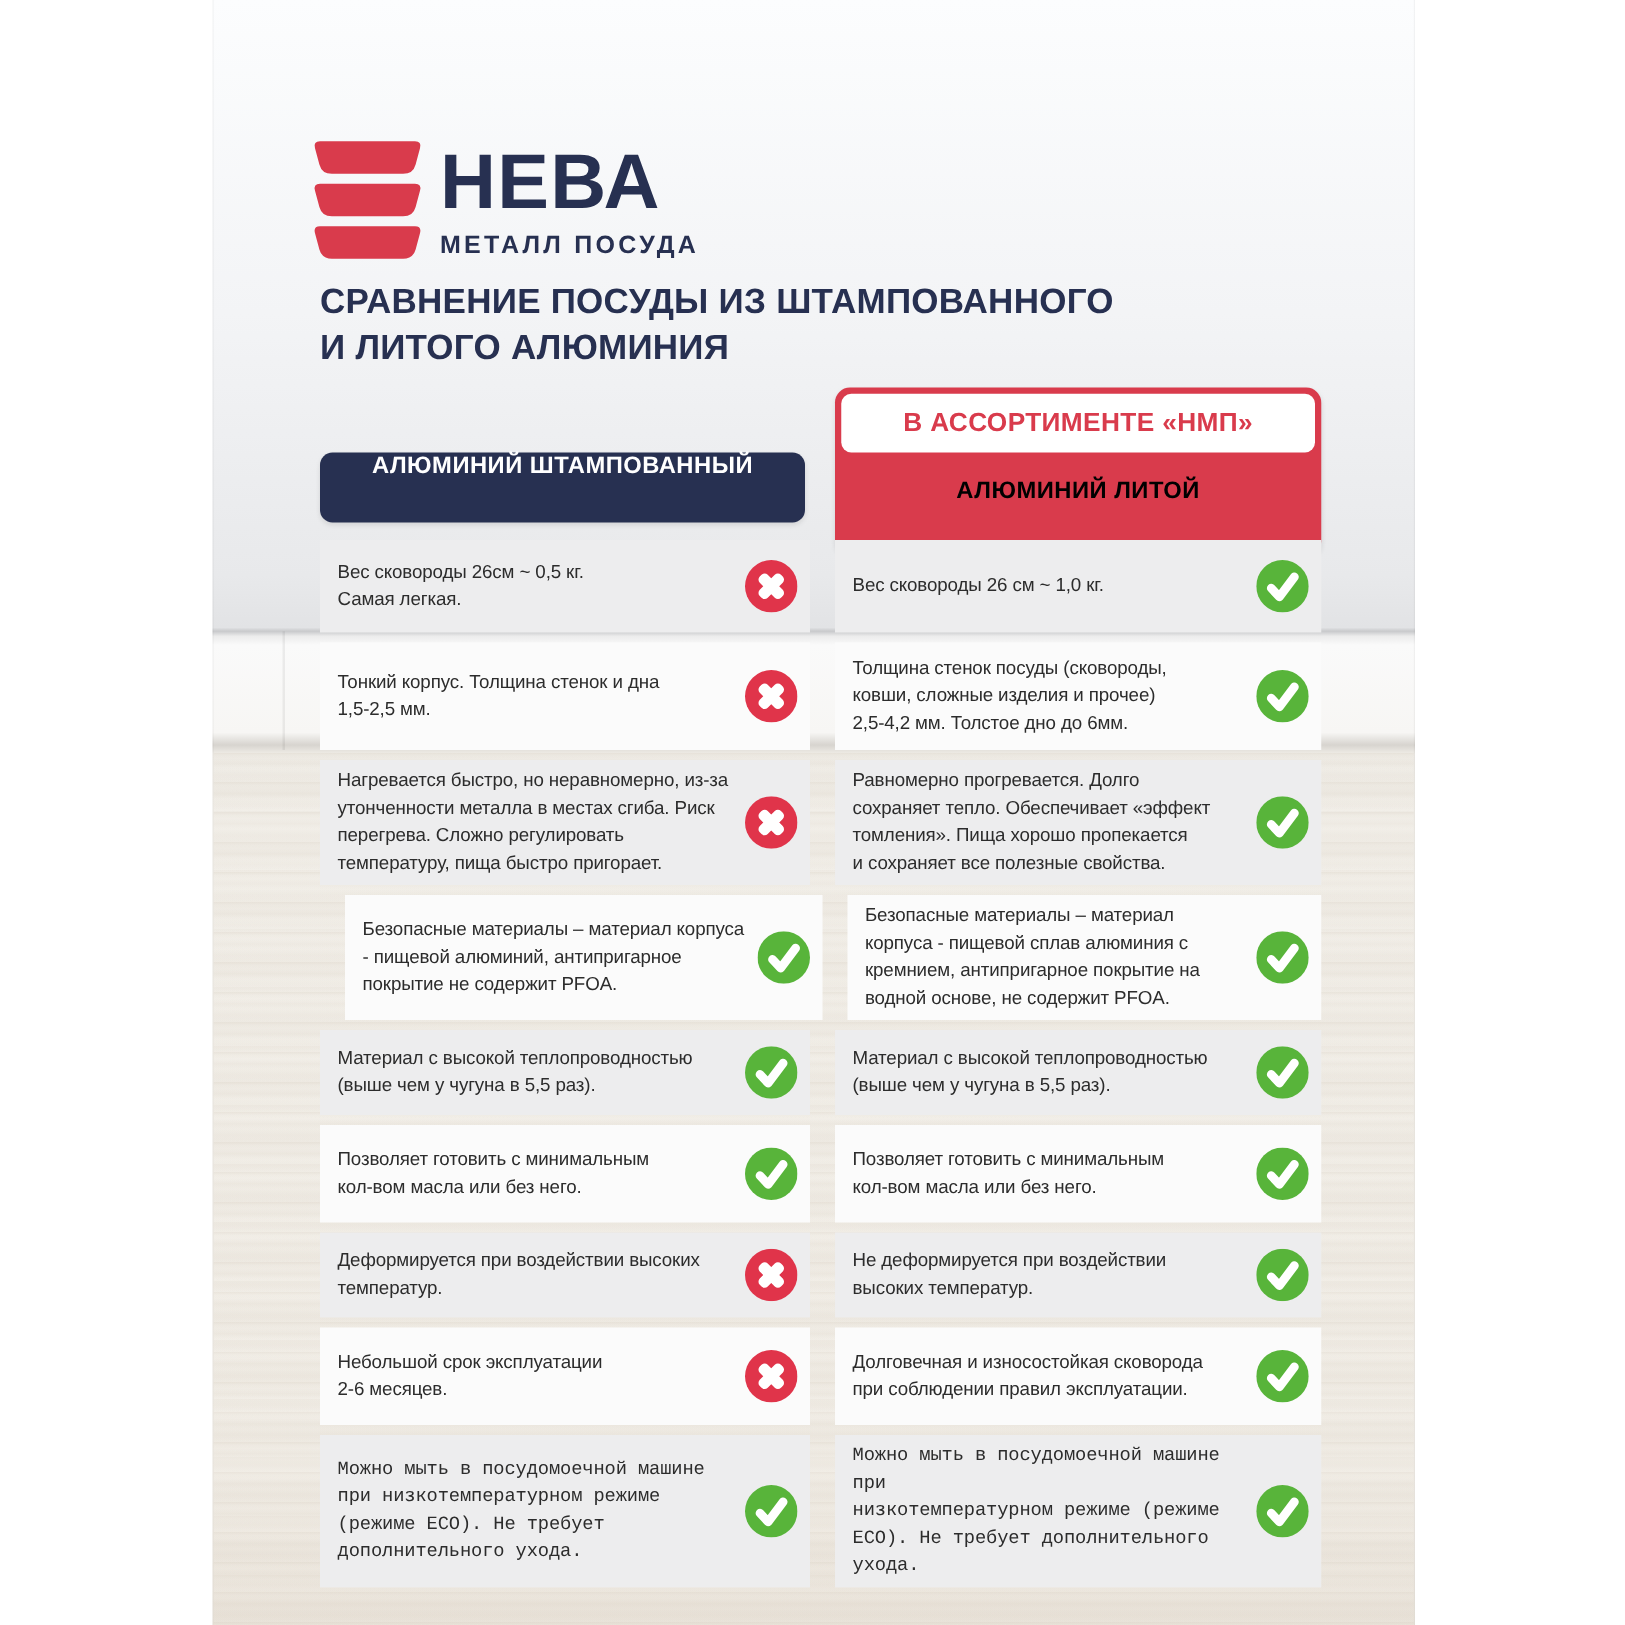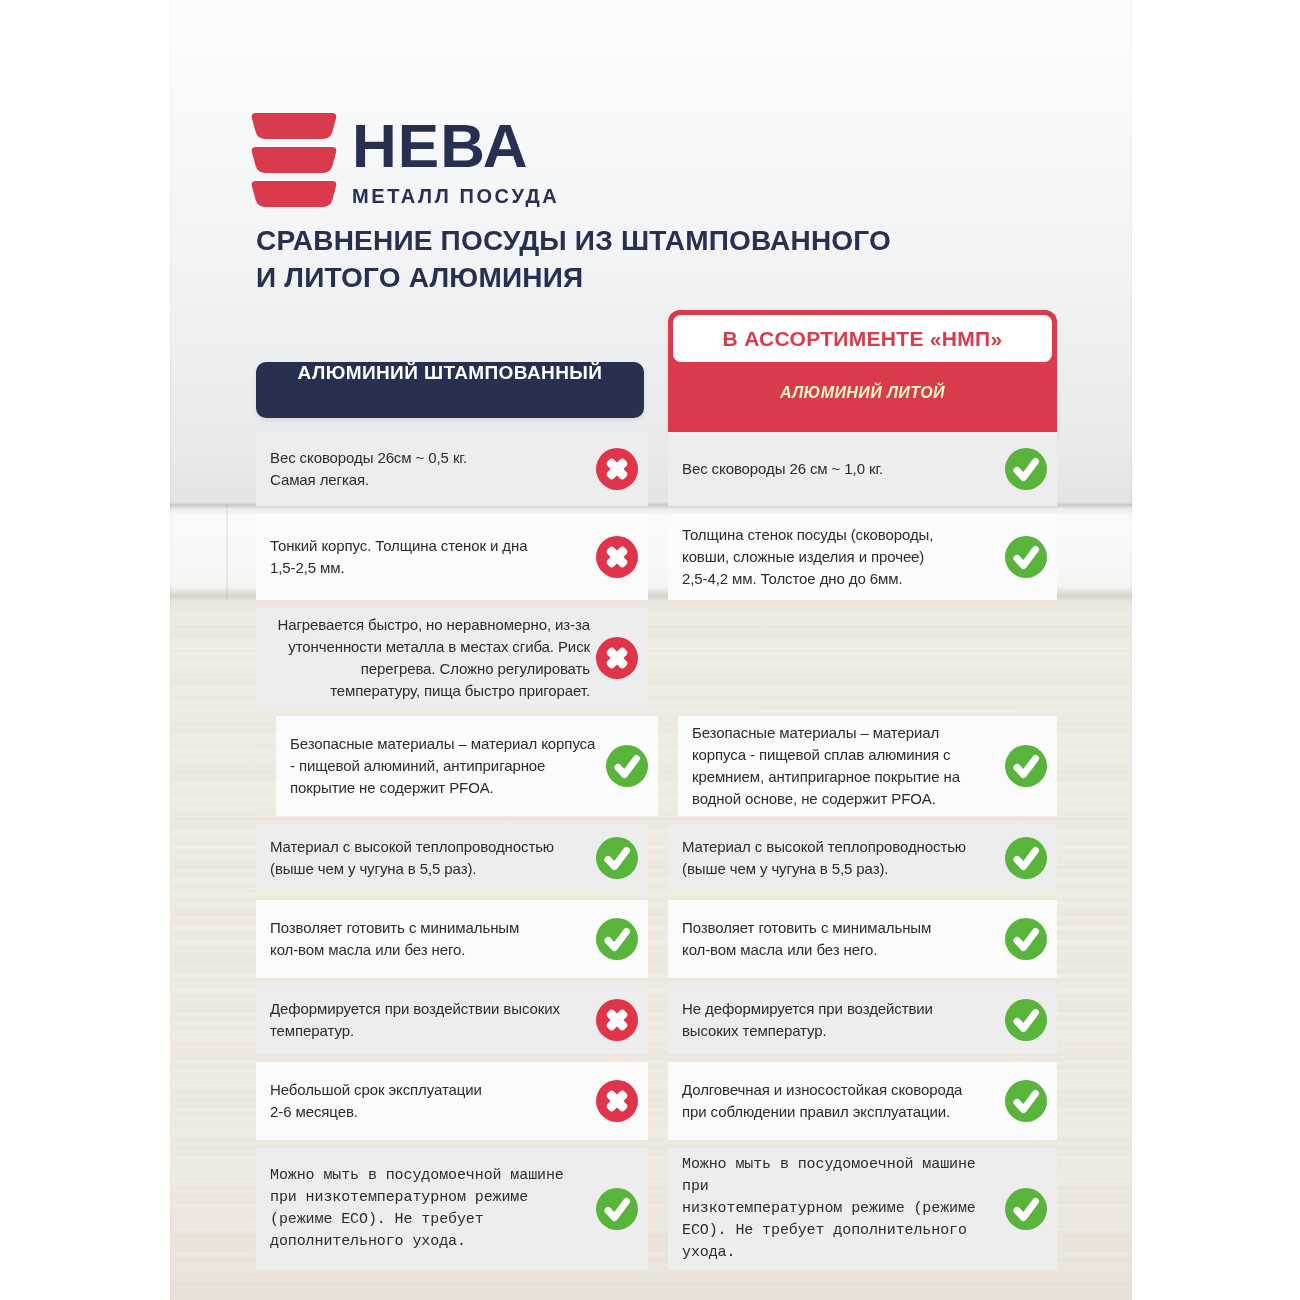--- a/index.html
+++ b/index.html
@@ -82,39 +82,39 @@
     background:var(--red);border-radius:12px;padding:0;
     box-shadow:0 2px 4px rgba(0,0,0,0.10);
   }
   .assort .badge{
     margin:5px;height:47px;background:#fff;border-radius:8px;
     display:flex;align-items:center;justify-content:center;
     color:var(--red);font-weight:bold;font-size:21px;letter-spacing:0.3px;
   }
   .assort .cast{
     height:51px;display:flex;align-items:center;justify-content:center;
-    color:#fef9c3;font-weight:bold;font-size:16px;letter-spacing:0.4px;font-style:italic;
+    color:#000000;font-weight:bold;font-size:19px;letter-spacing:0.4px;
   }
   
   .rows{
     position:absolute;left:256px;top:432px;width:801px;
     display:flex;flex-direction:column;gap:8px;
   }
   .row{display:flex;gap:20px;}
   .card{
     display:flex;align-items:center;box-sizing:border-box;
     padding:6px 10px 6px 14px;
   }
   .card.left{width:392px;}
   .card.right{width:389px;}
   .row:nth-of-type(odd) .card{background:var(--row-gray);}
   .row:nth-of-type(even) .card{background:var(--row-white);}
   .row:nth-of-type(1){min-height:74px;}
   .row:nth-of-type(2){min-height:86px;}
-  .row:nth-of-type(3){min-height:94px;text-align:right;}
+  .row:nth-of-type(3){min-height:94px;}
   .row:nth-of-type(4){min-height:100px;margin-left:20px;}
   .row:nth-of-type(5){min-height:68px;}
   .row:nth-of-type(6){min-height:78px;}
   .row:nth-of-type(7){min-height:68px;}
   .row:nth-of-type(8){min-height:78px;}
   .row:nth-of-type(9){min-height:94px;font-family:Liberation Mono, monospace;}
   .txt{
     flex:1;color:var(--txt);font-size:15px;line-height:22px;
     letter-spacing:-0.1px;white-space:pre-line;font-weight:normal;
   }
@@ -214,20 +214,31 @@
 температуру, пища быстро пригорает.</div>
         <svg class="icon icon-cross" viewBox="0 0 42 42" xmlns="http://www.w3.org/2000/svg">
           <circle cx="21" cy="21" r="21" fill="#e0344a"></circle>
           <g transform="rotate(45 21 21)" fill="#ffffff">
             <rect x="9" y="16.5" width="24" height="9" rx="3.5"></rect>
             <rect x="16.5" y="9" width="9" height="24" rx="3.5"></rect>
           </g>
         </svg>
 
       </div>
+      <div class="card right">
+        <div class="txt">Равномерно прогревается. Долго
+сохраняет тепло. Обеспечивает «эффект
+томления». Пища хорошо пропекается
+и сохраняет все полезные свойства.</div>
+
+        <svg class="icon icon-check" viewBox="0 0 42 42" xmlns="http://www.w3.org/2000/svg">
+          <circle cx="21" cy="21" r="21" fill="#58b43a"></circle>
+          <path d="M12 22.5 L18.5 29.5 L30.5 13.5" stroke="#ffffff" stroke-width="7" fill="none" stroke-linecap="round" stroke-linejoin="round"></path>
+        </svg>
+      </div>
     </div>
 
     <div class="row">
       <div class="card left">
         <div class="txt">Безопасные материалы – материал корпуса
 - пищевой алюминий, антипригарное
 покрытие не содержит PFOA.</div>
 
         <svg class="icon icon-check" viewBox="0 0 42 42" xmlns="http://www.w3.org/2000/svg">
           <circle cx="21" cy="21" r="21" fill="#58b43a"></circle>

